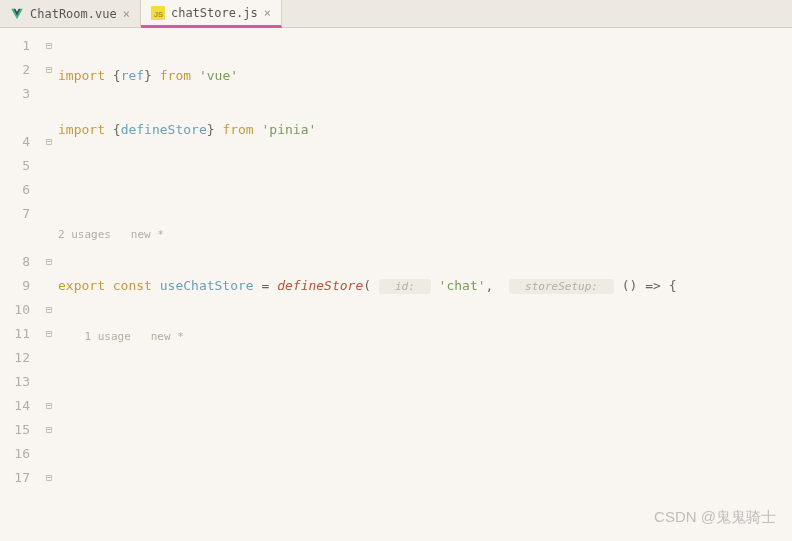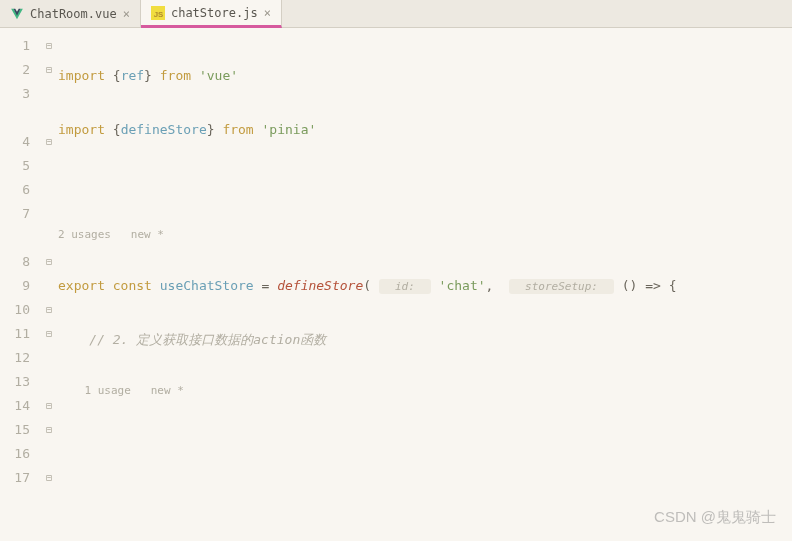--- a/index.html
+++ b/index.html
@@ -98,21 +98,20 @@
       <div>⊟</div>
       <div></div>
       <div>⊟</div>
   </div>
   <div class="code">
     <div class="line"><span class="kw">import</span> <span class="punc">{</span><span class="fn">ref</span><span class="punc">}</span> <span class="kw">from</span> <span class="str">'vue'</span></div>
     <div class="line"><span class="kw">import</span> <span class="punc">{</span><span class="fn">defineStore</span><span class="punc">}</span> <span class="kw">from</span> <span class="str">'pinia'</span></div>
     <div class="line"></div>
     <div class="hintline"><span class="usage">2 usages   new *</span></div>
     <div class="line"><span class="kw">export const</span> <span class="fn">useChatStore</span><span class="op"> = </span><span class="def">defineStore</span><span class="punc">(</span> <span class="hint">id:</span> <span class="str">'chat'</span><span class="punc">, </span> <span class="hint">storeSetup:</span><span class="punc"> () =&gt; {</span></div>
-    <div class="line">    <span class="cm">// 2. 定义获取接口数据的action函数</span></div>
     <div class="hintline">    <span class="usage">1 usage   new *</span></div>
     <div class="line">     </div>
     
     
     
     
     
     
     
     

